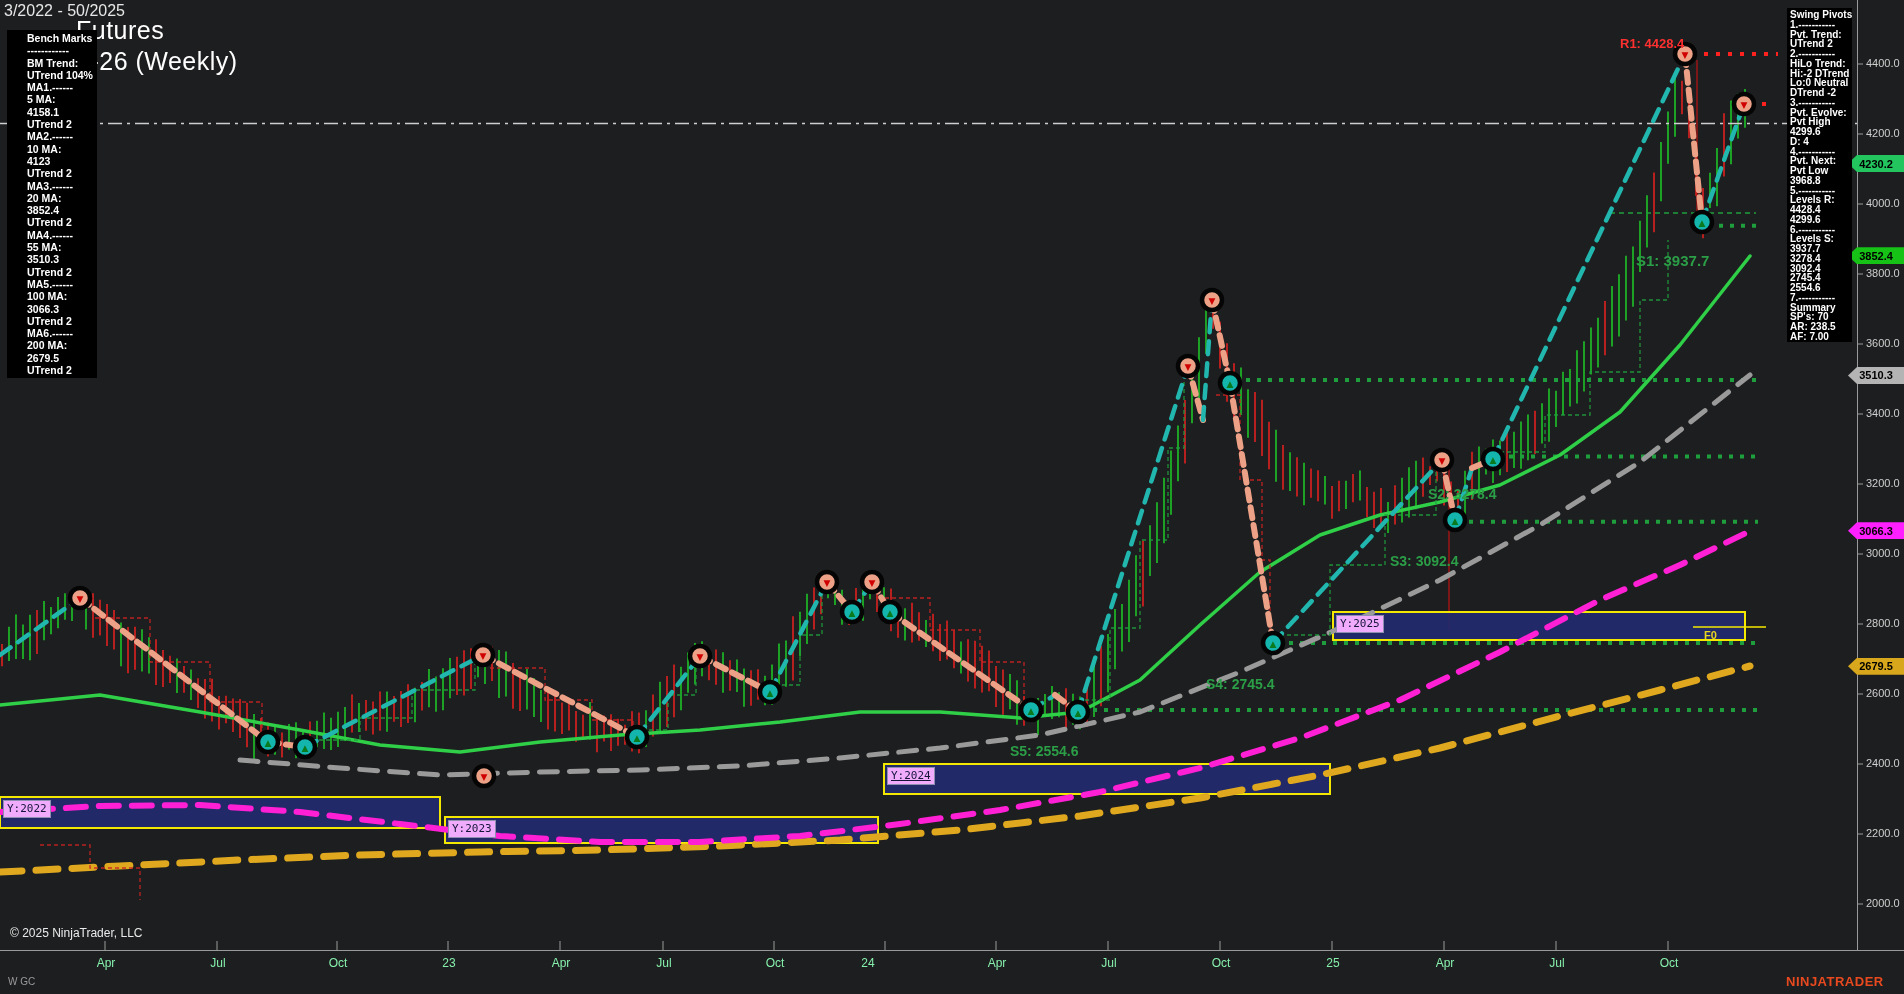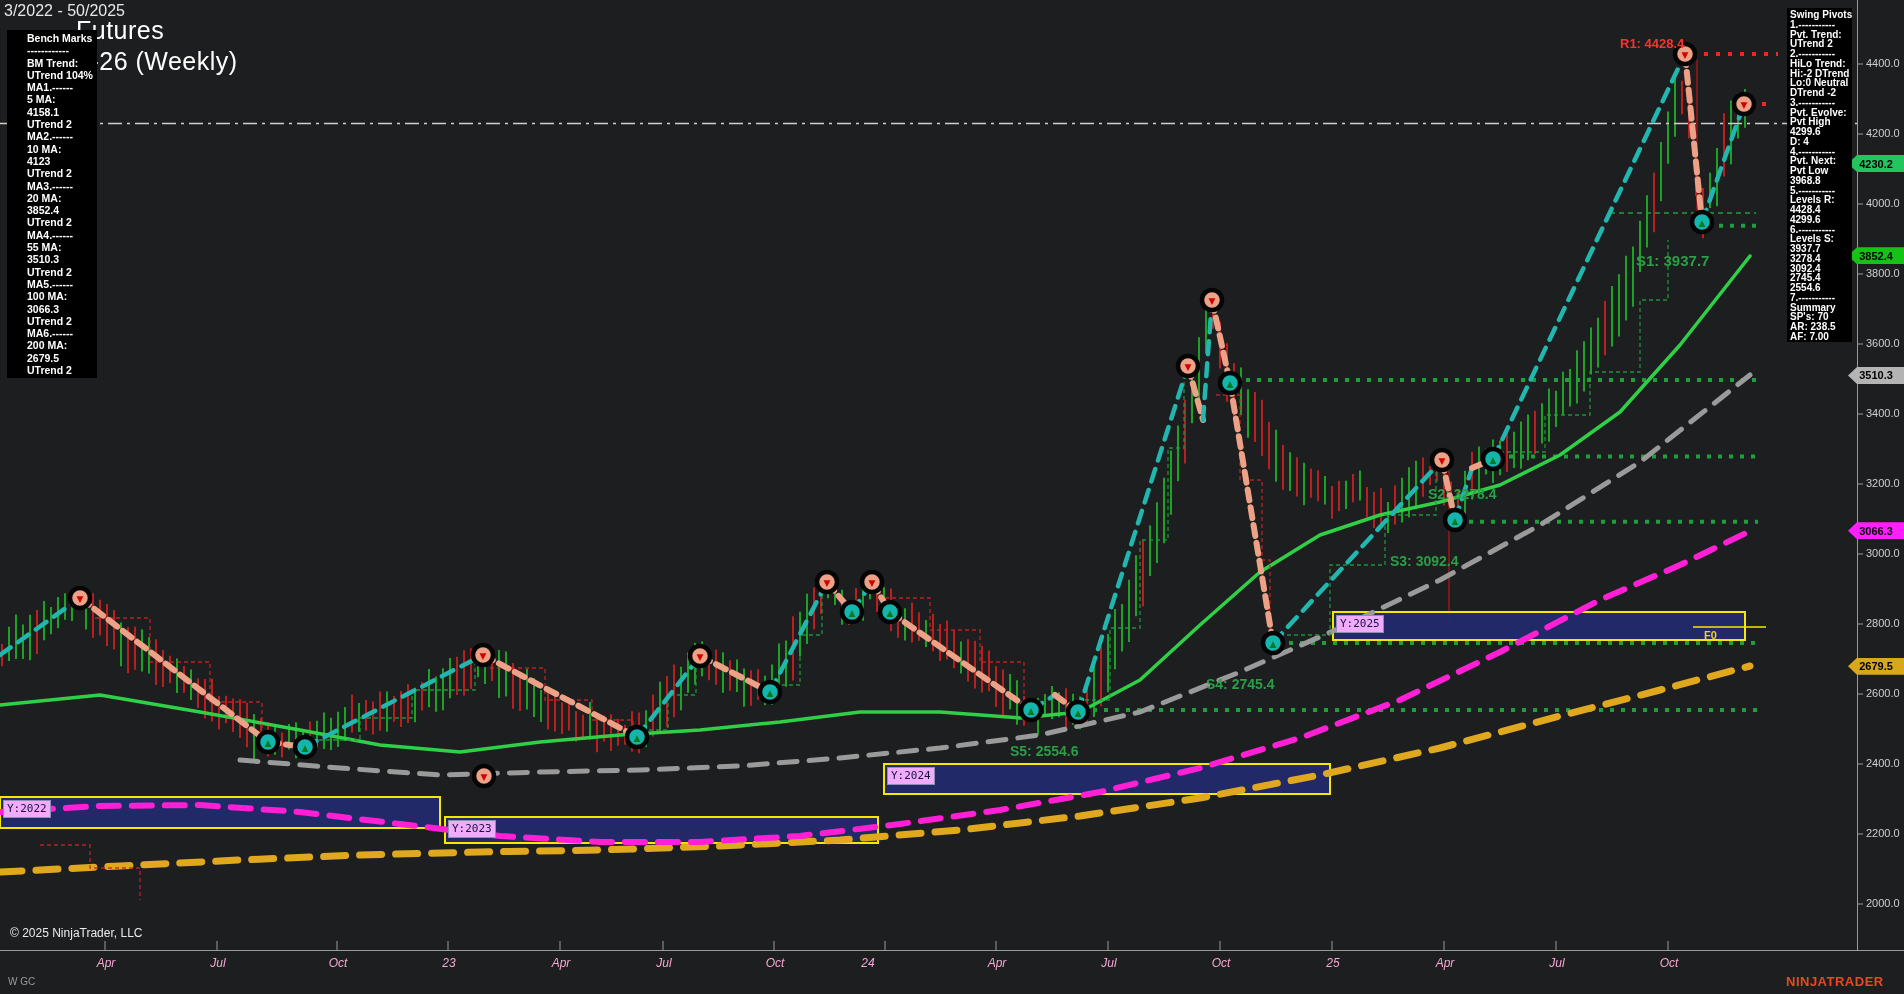--- a/index.html
+++ b/index.html
@@ -8,21 +8,21 @@
   .abs{position:absolute;}
   #chart-svg{position:absolute;left:0;top:0;}
   .range-label{left:4px;top:2px;font-size:16px;color:#e6e6e6;}
   .title-line{color:#fff;font-size:25px;letter-spacing:0.5px;}
   .panel{background:#000;color:#fff;font-weight:600;white-space:pre;z-index:30;}
   .bm-panel{left:7px;top:30px;width:70px;height:346px;font-size:10.5px;line-height:12.3px;padding:2px 0 0 20px;}
   .sp-panel{left:1787px;top:8px;width:62px;height:332px;font-size:10px;line-height:9.75px;padding:2px 0 0 3px;}
   .price-axis-line{left:1857px;top:0;width:1px;height:950px;background:#9a9a9a;}
   .time-axis-line{left:0;top:950px;width:1904px;height:1px;background:#9a9a9a;}
   .ptick{color:#cfcfcf;font-size:11px;}
-  .ttick{color:#f9a8d4;font-size:12px;font-style:italic;}
+  .ttick{color:#86efac;font-size:12px;}
   .ptag{left:1848px;width:56px;height:17px;font-size:11px;font-weight:700;color:#000;
         display:flex;align-items:center;justify-content:center;z-index:25;
         clip-path:polygon(0 50%,9px 0,100% 0,100% 100%,9px 100%);}
   .anno{font-weight:600;white-space:nowrap;z-index:12;margin-top:16px;}
   .chip{background:#f0abfc;border:1px solid #8e8eb0;color:#15153a;
         font-family:"DejaVu Sans Mono",monospace;font-size:11px;padding:0 3px;line-height:16px;z-index:14;}
   .copyright{left:10px;top:926px;font-size:12px;color:#eaeaea;}
   .instr{left:8px;top:976px;font-size:10px;color:#9a9a9a;}
   .brand{left:1786px;top:974px;font-size:13px;font-weight:700;color:#e8491f;letter-spacing:0.5px;}
   .f0{color:#e8d51e;font-size:11px;font-weight:600;z-index:14;}
@@ -457,21 +457,21 @@
       <div class="abs ttick" style="left:1430px;top:956px;width:30px;text-align:center;">Apr</div>
       <div class="abs ttick" style="left:1542px;top:956px;width:30px;text-align:center;">Jul</div>
       <div class="abs ttick" style="left:1654px;top:956px;width:30px;text-align:center;">Oct</div>
       <div class="abs ptag" style="top:125px;background:#22c55e;margin-top:30px;">4230.2</div>
       <div class="abs ptag" style="top:247.15999999999997px;background:#17c217;">3852.4</div>
       <div class="abs ptag" style="top:366.8949999999999px;background:#b4b4b4;">3510.3</div>
       <div class="abs ptag" style="top:522.2949999999998px;background:#ff1fff;">3066.3</div>
       <div class="abs ptag" style="top:657.675px;background:#d8a71c;">2679.5</div>
       <div class="abs chip" style="left:3px;top:800px;">Y:2022</div>
       <div class="abs chip" style="left:448px;top:820px;">Y:2023</div>
-      <div class="abs chip" style="left:887px;top:767px;">Y:2024</div>
+      <div class="abs chip" style="left:887px;top:767px;text-decoration:underline;">Y:2024</div>
       <div class="abs chip" style="left:1336px;top:615px;">Y:2025</div>
       <div class="abs f0" style="left:1704px;top:629px;">F0</div>
       <div class="abs anno" style="left:1620px;top:20px;color:#ff3030;font-size:13px;">R1: 4428.4</div>
       <div class="abs anno" style="left:1636px;top:236px;color:#2b9e47;font-size:15px;">S1: 3937.7</div>
       <div class="abs anno" style="left:1428px;top:470px;color:#2b9e47;font-size:14px;">S2: 3278.4</div>
       <div class="abs anno" style="left:1390px;top:537px;color:#2b9e47;font-size:14px;">S3: 3092.4</div>
       <div class="abs anno" style="left:1206px;top:660px;color:#2b9e47;font-size:14px;">S4: 2745.4</div>
       <div class="abs anno" style="left:1010px;top:727px;color:#2b9e47;font-size:14px;">S5: 2554.6</div>
     </div>
 

